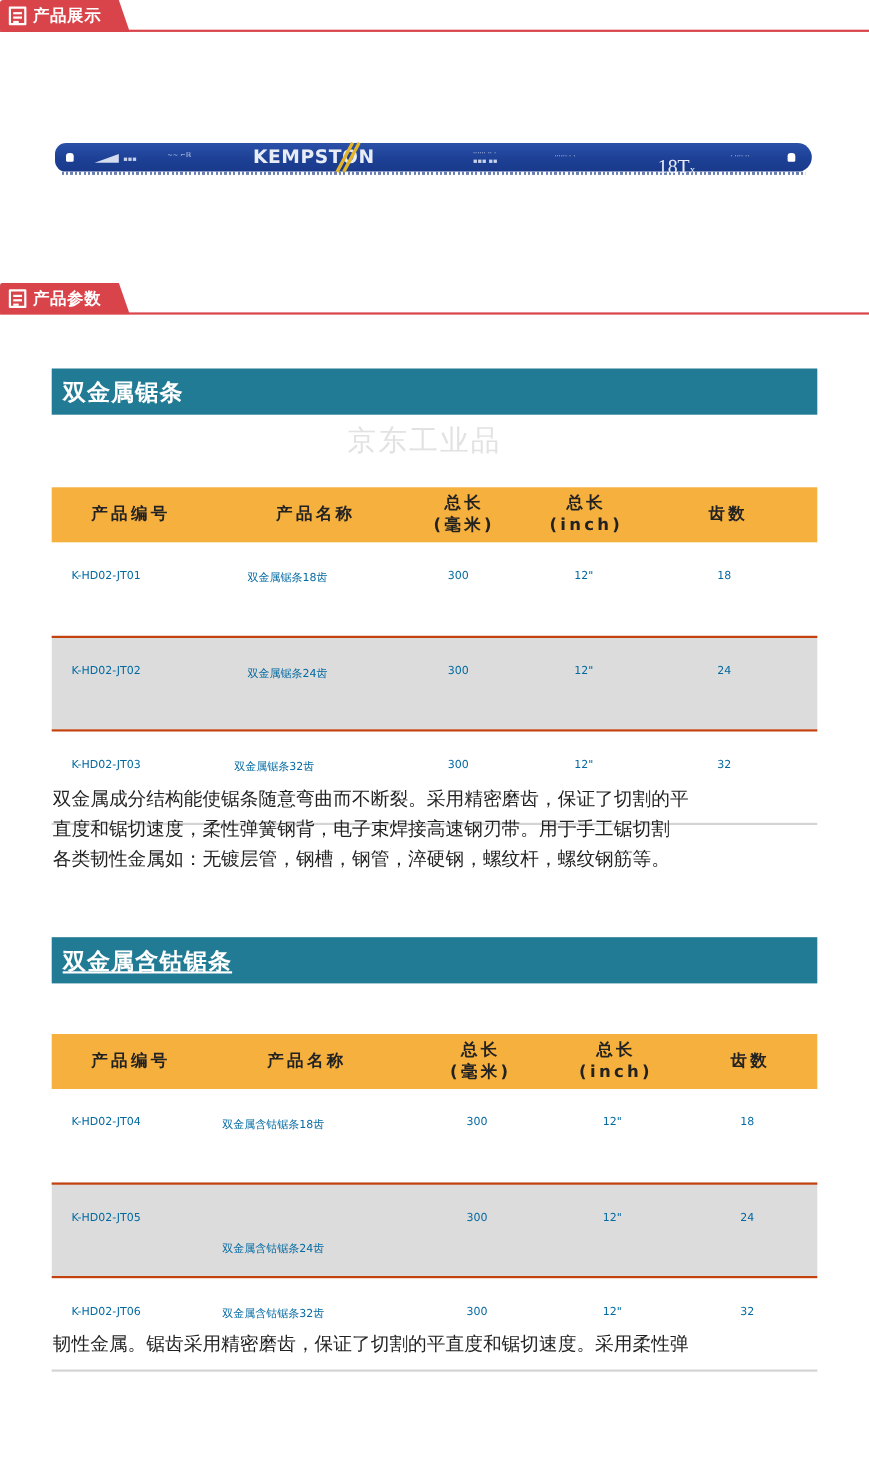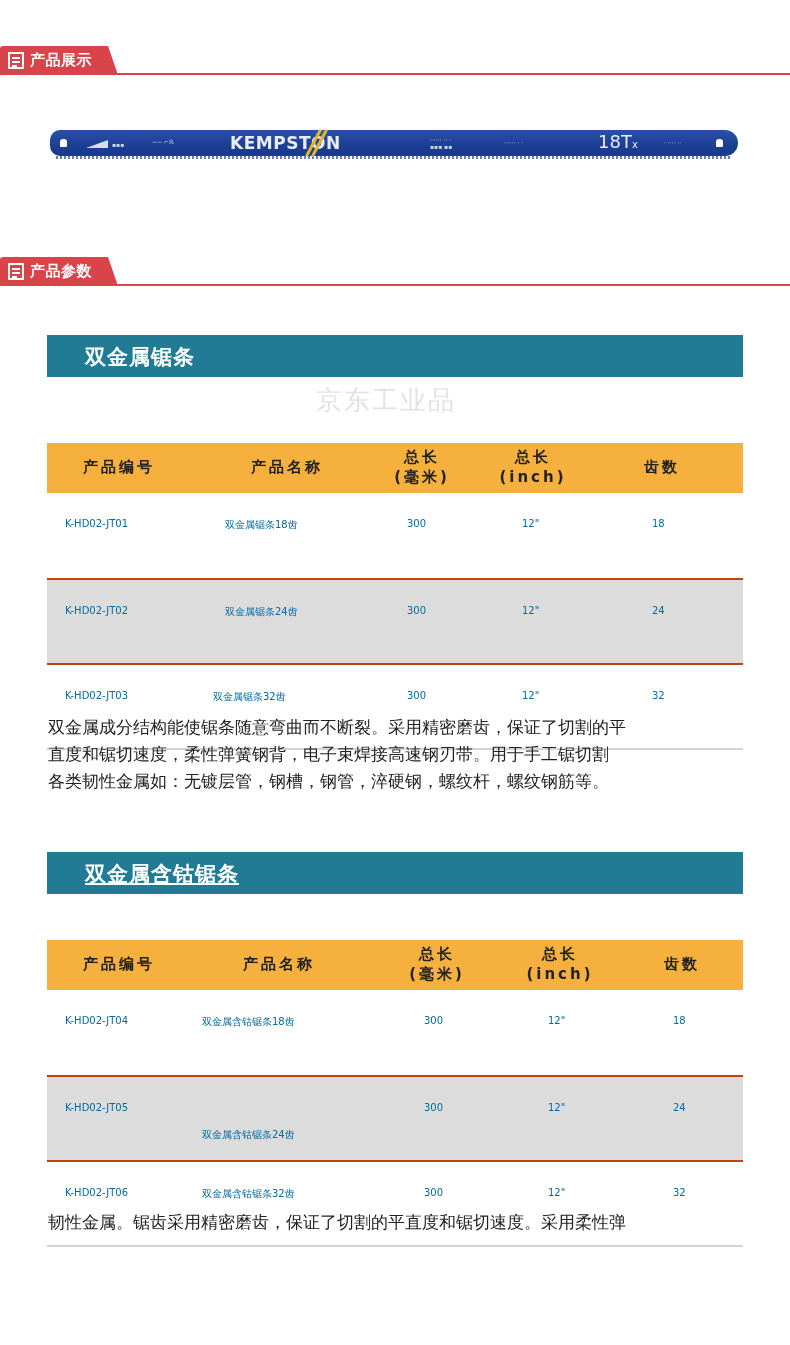--- a/index.html
+++ b/index.html
@@ -29,46 +29,46 @@
     border-radius: 10px 13px 13px 10px;
   }
   .blade .teeth {
     position: absolute; left: 6px; right: 6px; bottom: -3px; height: 3px;
     background: repeating-linear-gradient(90deg, #6b7fb0 0 2px, transparent 2px 4px);
   }
   .blade .hole { position: absolute; top: 9px; width: 7px; height: 8px; background: #fff; border-radius: 3px 3px 1px 1px; }
   .blade .brand { position: absolute; left: 180px; top: 3px; color: #e8ecf5; font-size: 17px; font-weight: bold; letter-spacing: 0.5px; }
   .blade .slash { position: absolute; top: -2px; width: 3px; height: 30px; background: #e3b52b; transform: rotate(28deg); }
   .blade .small { position: absolute; color: #c8d2ea; font-size: 6px; line-height: 7px; }
-  .blade .tpi { position: absolute; left: 548px; top: 1px; color: #e8ecf5; font-size: 18px; }
+  .blade .tpi { position: absolute; left: 548px; top: 11px; color: #e8ecf5; font-size: 18px; font-family: Liberation Serif, serif; }
   .blade .ramp { position: absolute; left: 36px; top: 10px; width: 0; height: 0; border-left: 22px solid transparent; border-bottom: 8px solid #d4dcef; }
 
   .cat-bar {
     position: absolute; left: 47px; width: 696px; height: 42px;
-    background: #227b94; color: #fff; font-size: 21px; font-weight: bold; padding: 8px 0 0 38px; letter-spacing: 1px;
+    background: #227b94; color: #fff; font-size: 21px; font-weight: bold; padding: 8px 0 0 10px; letter-spacing: 1px;
   }
   .watermark { position: absolute; left: 316px; top: 383px; color: #e2e2e2; font-size: 26px; letter-spacing: 2px; }
 
   .table { position: absolute; left: 47px; width: 696px; }
   .thead { position: relative; height: 50px; background: #f6b03d; color: #222; font-weight: bold; font-size: 15px; }
   .thead .th { position: absolute; text-align: center; letter-spacing: 3px; }
   .thead .th.single { top: 15px; }
   .thead .th.double { top: 4px; line-height: 20px; }
   .row { position: relative; height: 85px; font-size: 10px; color: #0369a1; }
   .row.alt { background: #dcdcdc; }
   .row.bordered { border-top: 2px solid #c2410c; }
   .row .td { position: absolute; top: 25px; }
   .tbl-bottom { height: 2px; background: #d4d4d4; }
 
   .desc { position: absolute; left: 48px; width: 700px; font-size: 17px; line-height: 27px; color: #222; }
 </style>
 </head>
 <body>
 
-<div class="sec-header" style="top:0;margin-top:46px;">
+<div class="sec-header" style="top:0;">
   <div class="line"></div>
   <div class="tab"></div>
   <div class="icon">
     <i style="top:3px;width:8px;"></i>
       <i style="top:7px;width:8px;"></i>
       <i style="top:11px;width:5px;"></i>
   </div>
   <span class="label">产品展示</span>
 </div>
 

